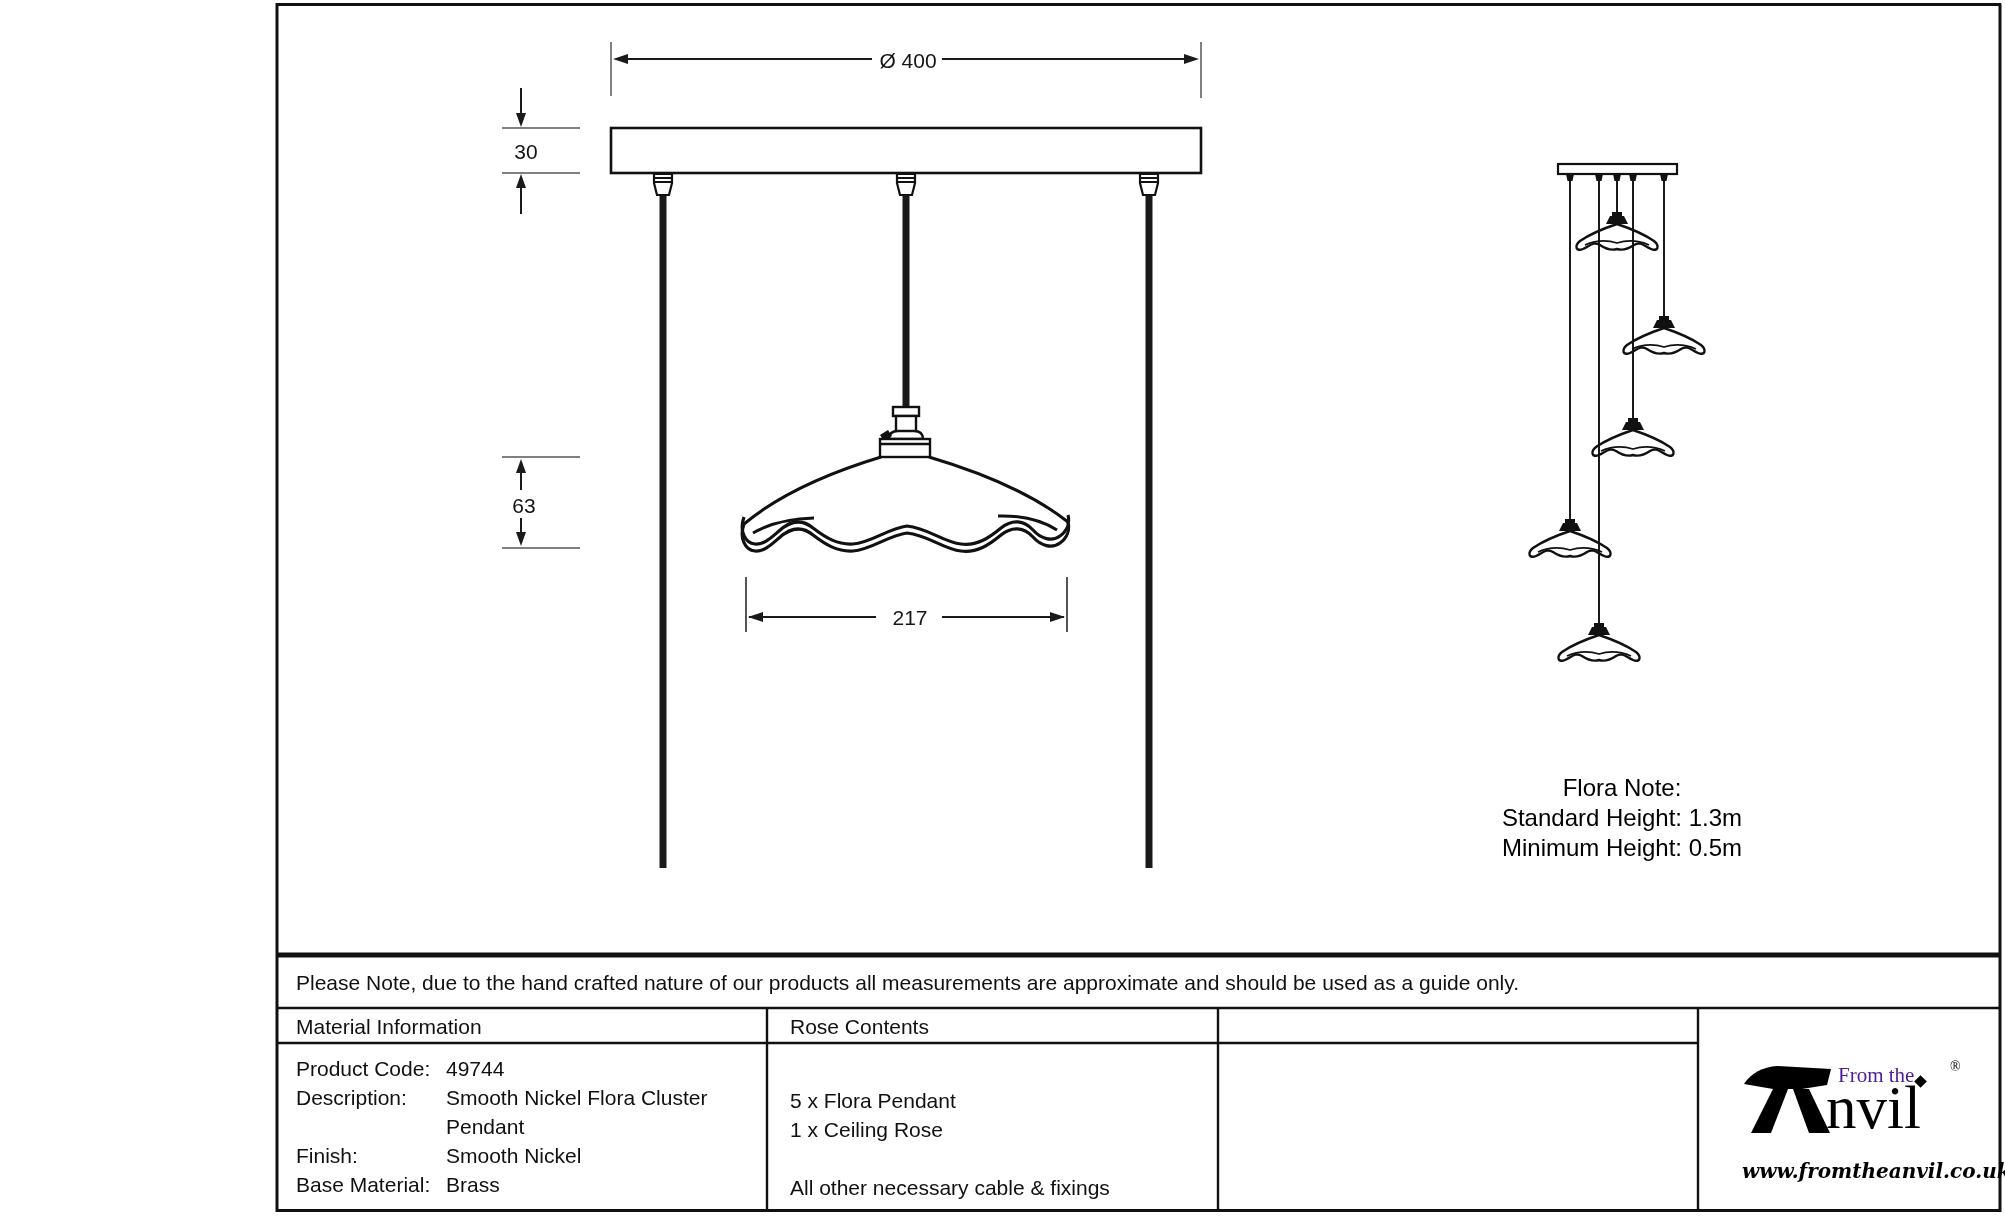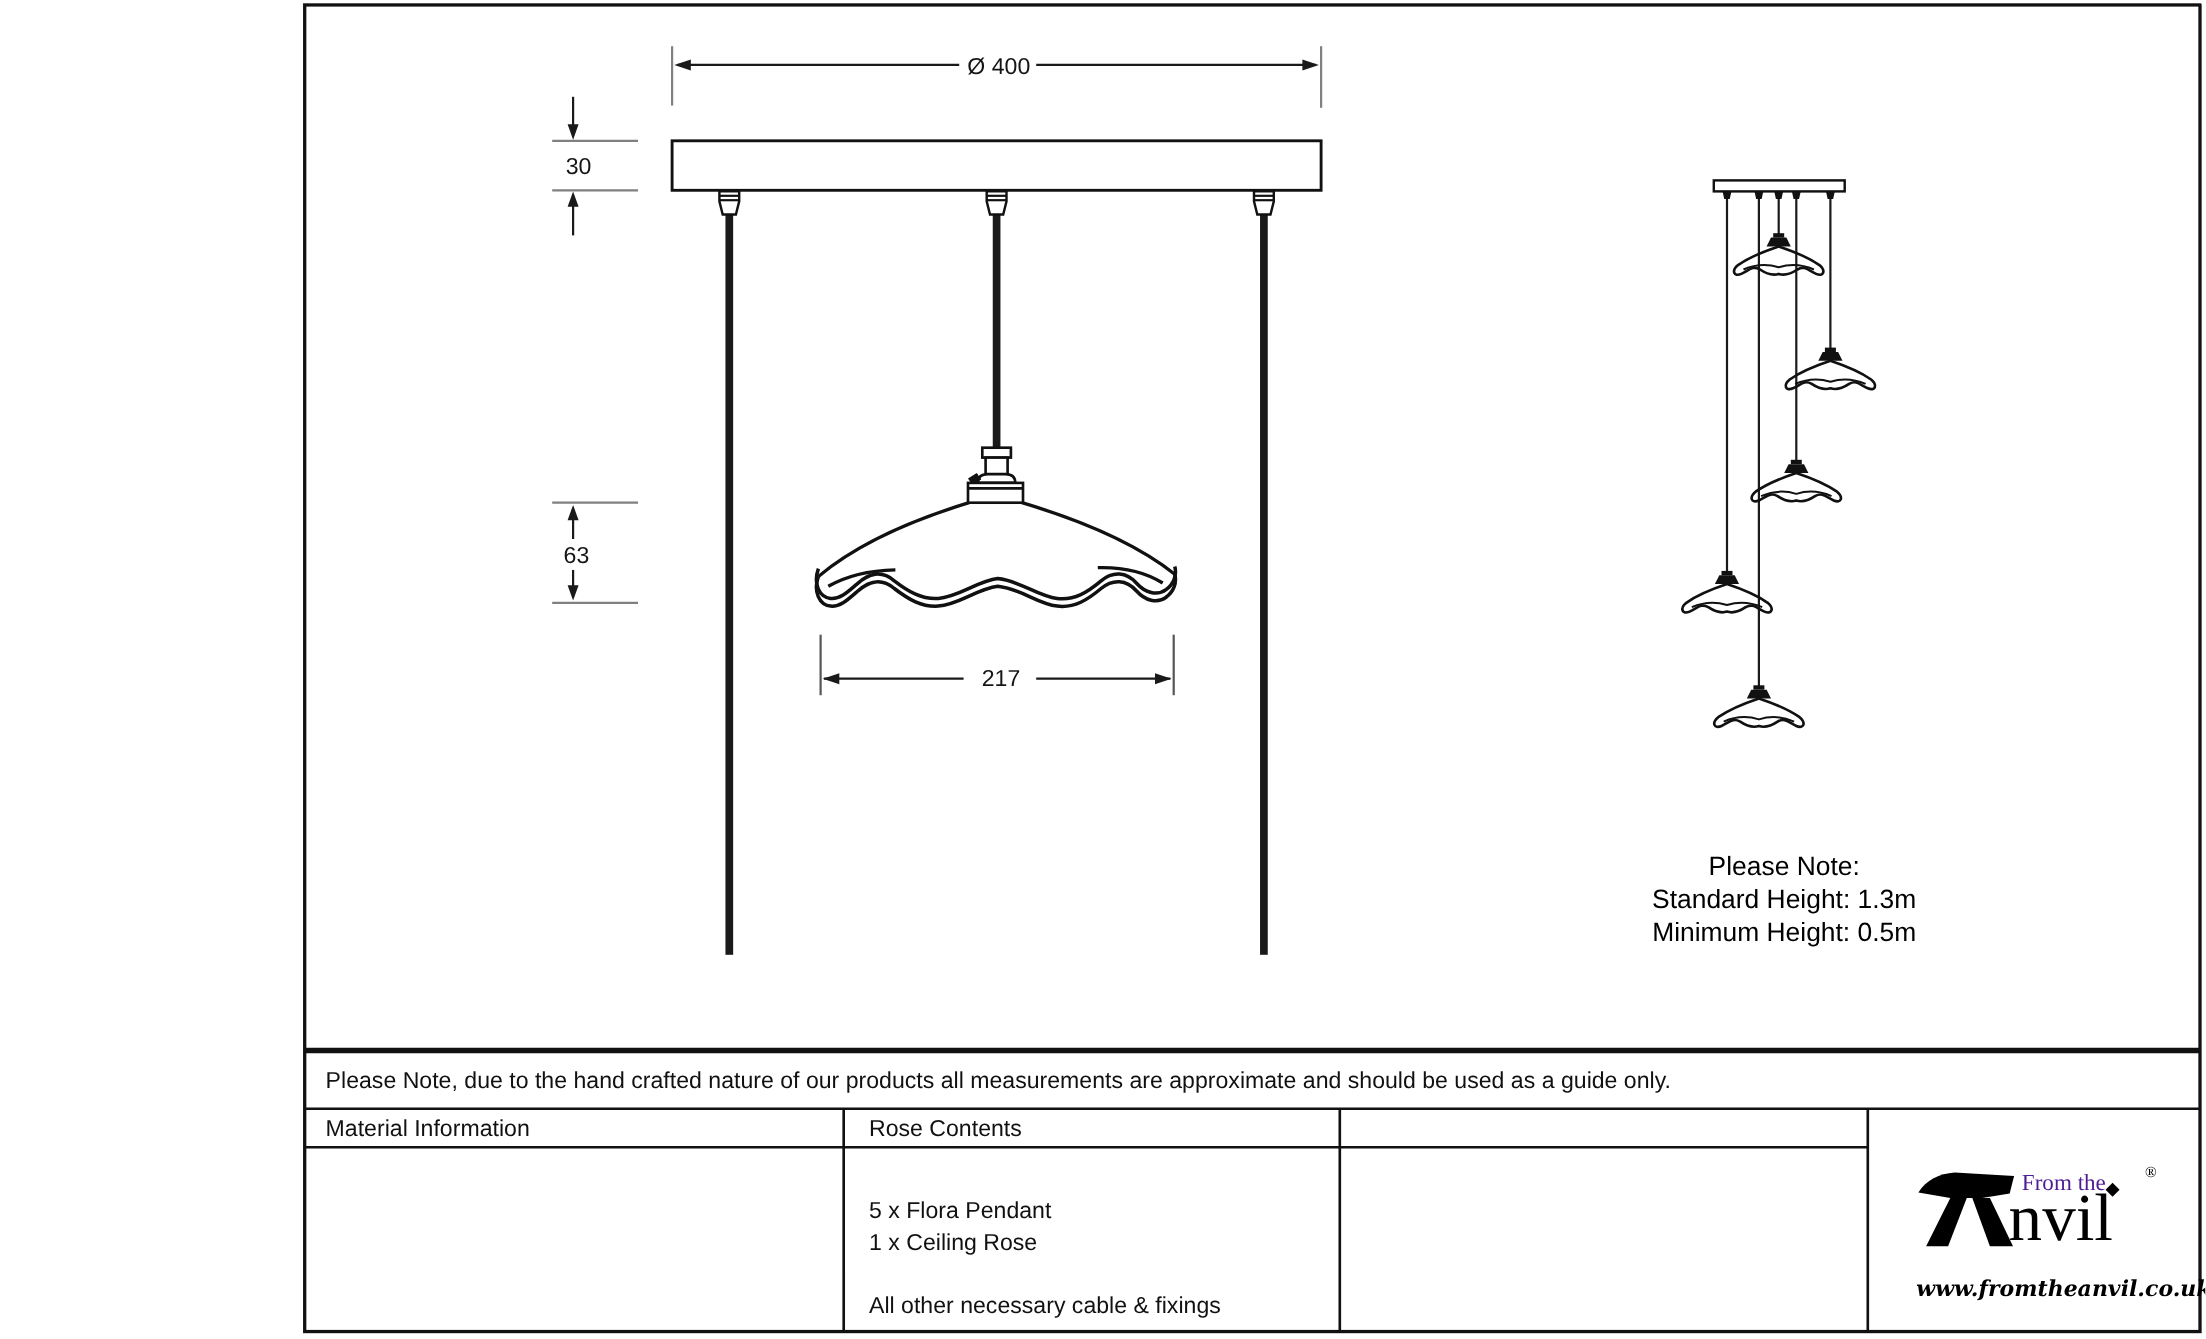--- a/index.html
+++ b/index.html
@@ -170,30 +170,40 @@
       <path d="M 49,27 L 65,27 L 86,71 L 65,71 Z"></path>
     </g>
   </svg>
 
   <div class="txt dim-label" style="left:874px;top:48px;width:62px;">Ø 400</div>
   <div class="txt dim-label" style="left:505px;top:139px;width:36px;">30</div>
   <div class="txt dim-label" style="left:503px;top:493px;width:36px;">63</div>
   <div class="txt dim-label" style="left:878px;top:605px;width:58px;">217</div>
 
   <div class="note-block">
-    <div>Please Note:</div>
+    <div>Flora Note:</div>
     <div>Standard Height: 1.3m</div>
     <div>Minimum Height: 0.5m</div>
   </div>
 
   <div class="txt disclaimer">Please Note, due to the hand crafted nature of our products all measurements are approximate and should be used as a guide only.</div>
 
   <div class="txt th" style="left:296px;top:1015px;">Material Information</div>
   <div class="txt th" style="left:790px;top:1015px;">Rose Contents</div>
 
+  <div class="cellblock kv" style="left:296px;top:1054px;">
+    <div>Product Code:</div>
+    <div class="v">49744</div>
+    <div>Description:</div>
+    <div class="v">Smooth Nickel Flora Cluster Pendant</div>
+    <div>Finish:</div>
+    <div class="v">Smooth Nickel</div>
+    <div>Base Material:</div>
+    <div class="v">Brass</div>
+  </div>
 
   <div class="cellblock" style="left:790px;top:1054px;margin-top:32px;">
     <div>5 x Flora Pendant</div>
     <div>1 x Ceiling Rose</div>
     <div>&nbsp;</div>
     <div>All other necessary cable &amp; fixings</div>
   </div>
 
   <div class="txt logo-fromthe">From the</div>
   <div class="txt logo-anvil">nvil</div>

